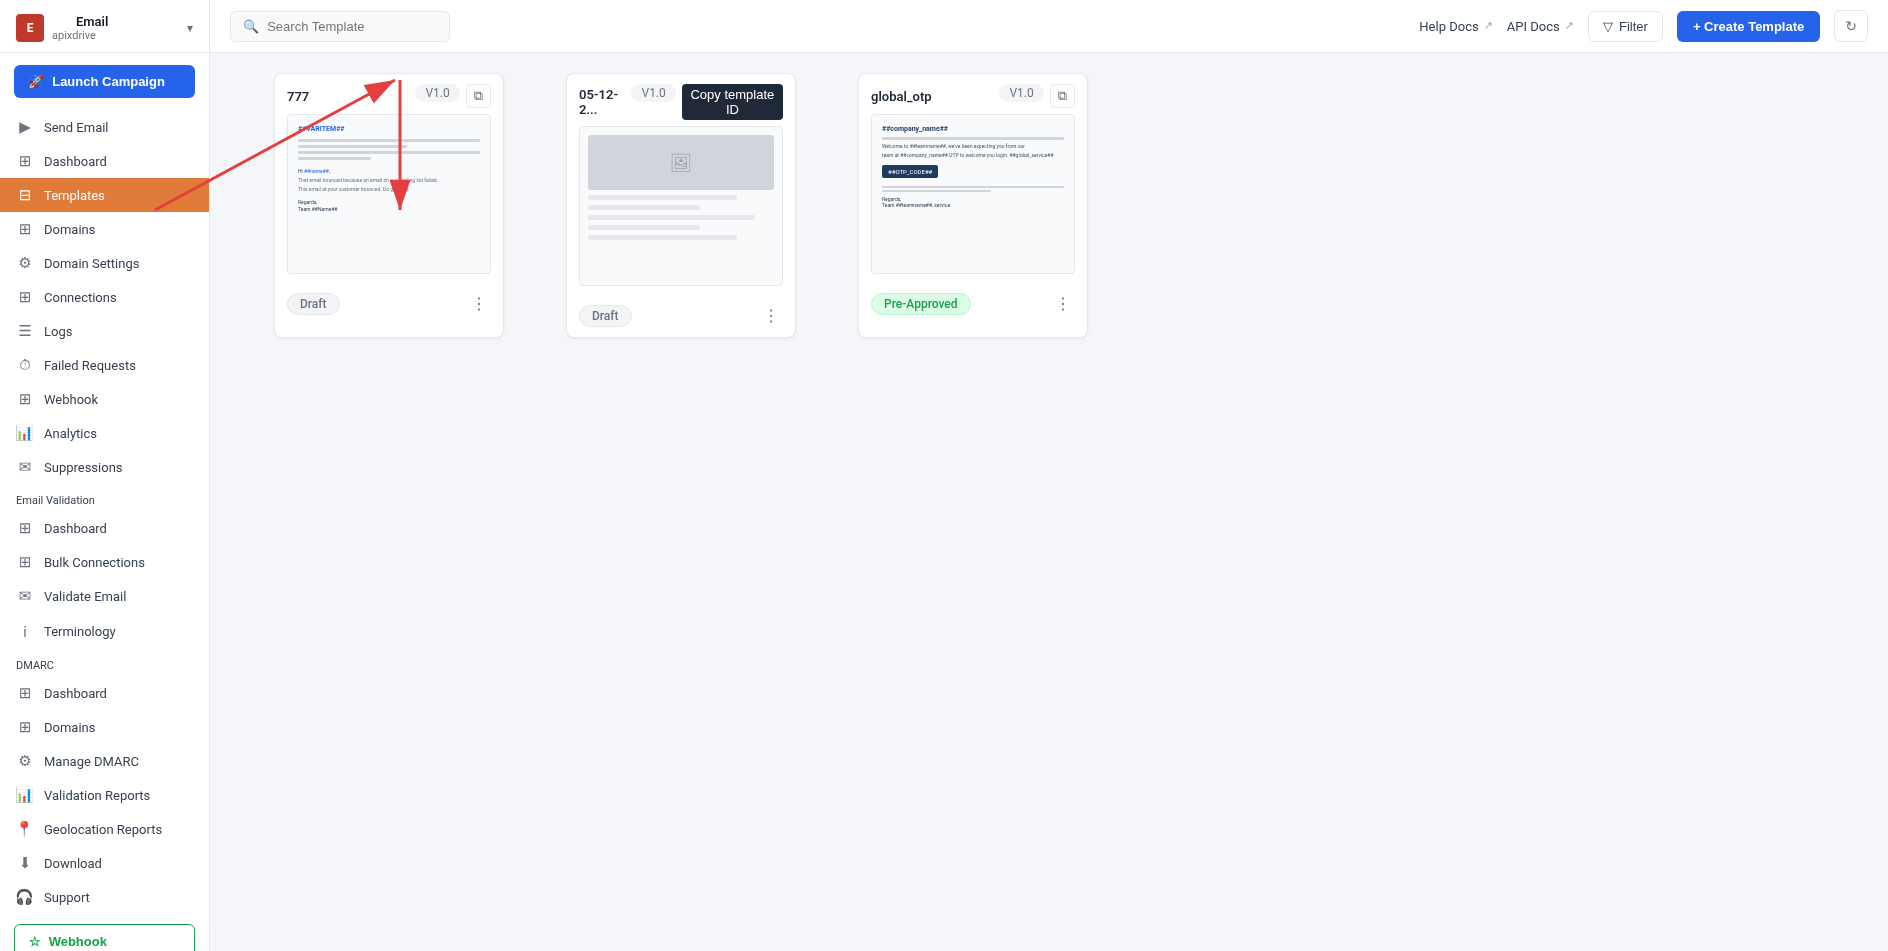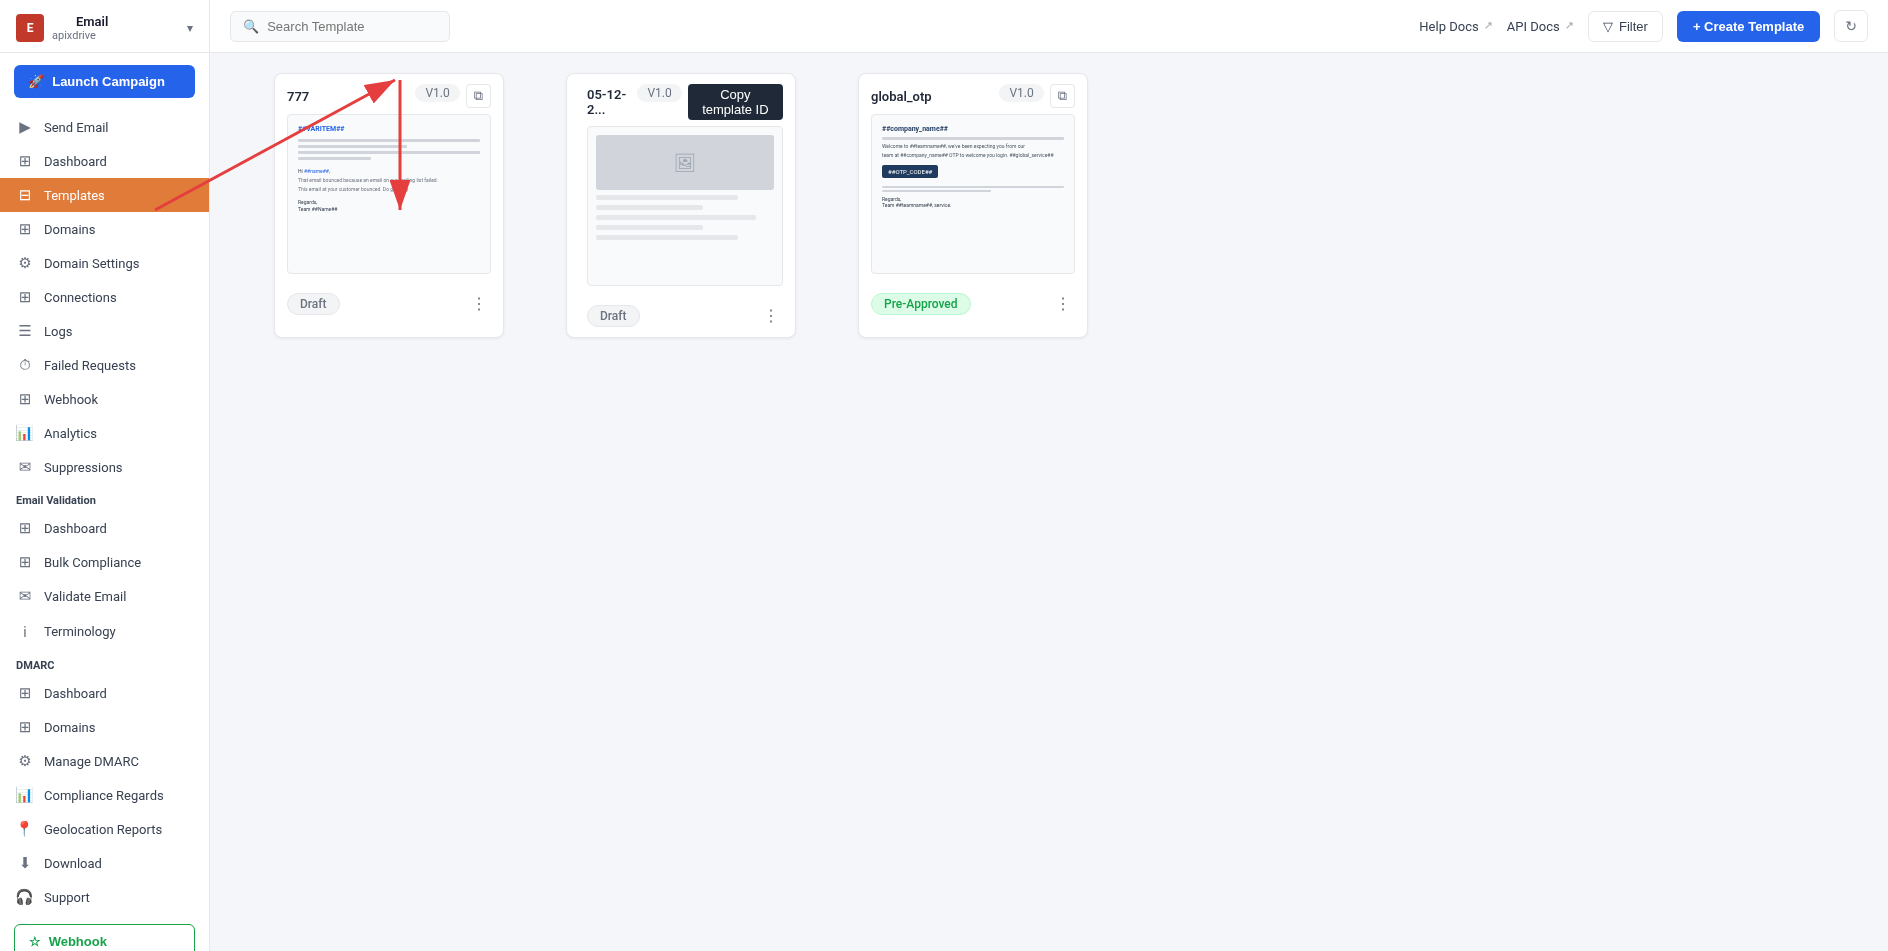--- a/index.html
+++ b/index.html
@@ -68,21 +68,21 @@
       transition: background 0.15s;
     }
     .sidebar-item.active { background: #e07b39; color: white; }
     .sidebar-item.active .nav-icon { color: white; }
     .nav-icon { font-size: 15px; color: #6b7280; width: 18px; display: flex; align-items: center; justify-content: center; }
     .sidebar-item.active .nav-icon { color: white; }
 
     .sidebar-section-label {
       padding: 10px 16px 4px 16px;
       font-size: 11px;
-      font-weight: 700;
+      font-weight: 400;
       color: #374151;
       text-transform: none;
       letter-spacing: 0;
     }
 
     .upgrade-btn {
       margin: 10px 14px 6px 14px;
       background: #fff;
       color: #16a34a;
       border: 1.5px solid #16a34a;
@@ -390,21 +390,21 @@
     </div>
 
     <div class="sidebar-section-label">Email Validation</div>
 
     <div class="sidebar-item">
       <span class="nav-icon">⊞</span>
       <span>Dashboard</span>
     </div>
     <div class="sidebar-item">
       <span class="nav-icon">⊞</span>
-      <span>Bulk Compliance</span>
+      <span>Bulk Connections</span>
     </div>
     <div class="sidebar-item">
       <span class="nav-icon">✉</span>
       <span>Validate Email</span>
     </div>
     <div class="sidebar-item">
       <span class="nav-icon">ℹ</span>
       <span>Terminology</span>
     </div>
 
@@ -417,21 +417,21 @@
     <div class="sidebar-item">
       <span class="nav-icon">⊞</span>
       <span>Domains</span>
     </div>
     <div class="sidebar-item">
       <span class="nav-icon">⚙</span>
       <span>Manage DMARC</span>
     </div>
     <div class="sidebar-item">
       <span class="nav-icon">📊</span>
-      <span>Compliance Regards</span>
+      <span>Validation Reports</span>
     </div>
     <div class="sidebar-item">
       <span class="nav-icon">📍</span>
       <span>Geolocation Reports</span>
     </div>
     <div class="sidebar-item">
       <span class="nav-icon">⬇</span>
       <span>Download</span>
     </div>
     <div class="sidebar-item">
@@ -502,21 +502,21 @@
             <div style="margin-top:6px; font-size:5px;">Regards,</div>
             <div style="font-size:5px;">Team ##Name##</div>
           </div>
         </div>
         <div class="card-footer">
           <span class="status-badge status-draft">Draft</span>
           <button class="more-menu-btn">⋮</button>
         </div>
       </div>
 
-      <div class="template-card" style="position:relative;padding-left:8px;">
+      <div class="template-card" style="position:relative;">
         <div class="card-header">
           <span class="card-title">05-12-2...</span>
           <div class="card-version-actions">
             <span class="version-badge">V1.0</span>
             <button class="copy-icon-btn" style="position:relative; background:#1f2937; color:white; border:none; padding:3px 8px; font-size:13px; border-radius:4px;">
               <span>Copy template ID</span>
             </button>
           </div>
         </div>
         <div class="card-preview">

